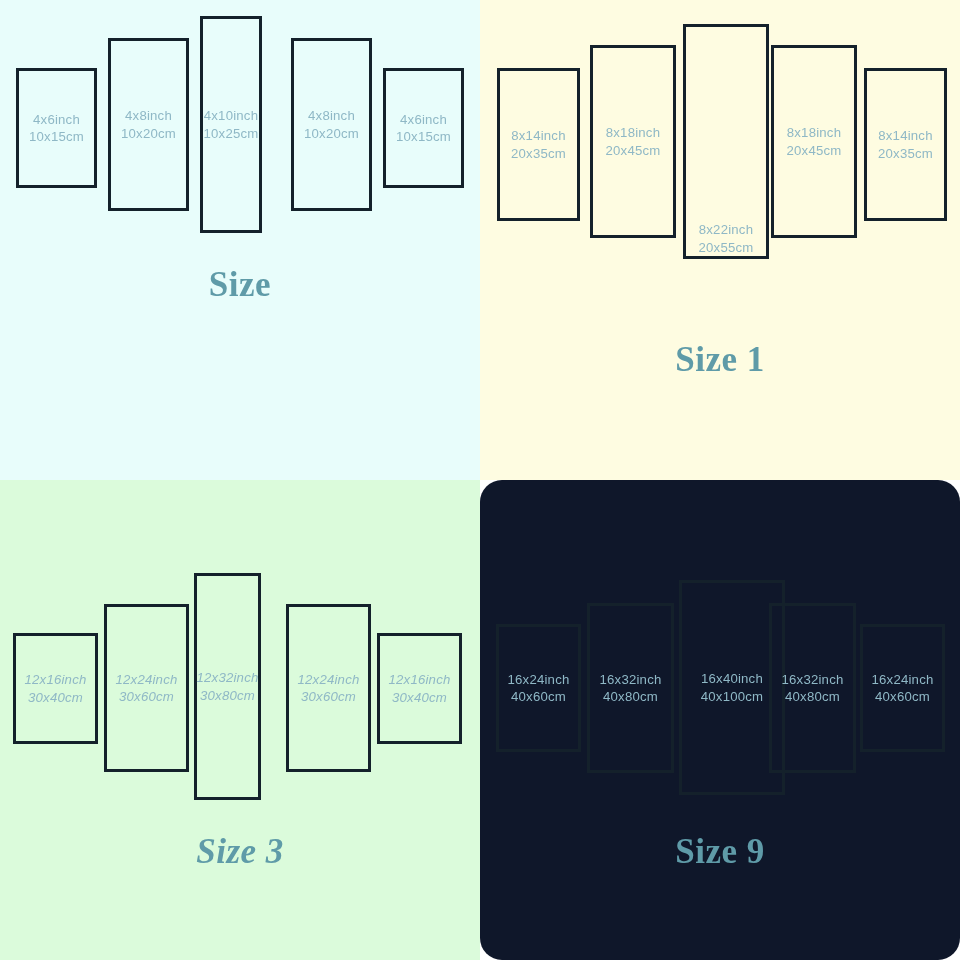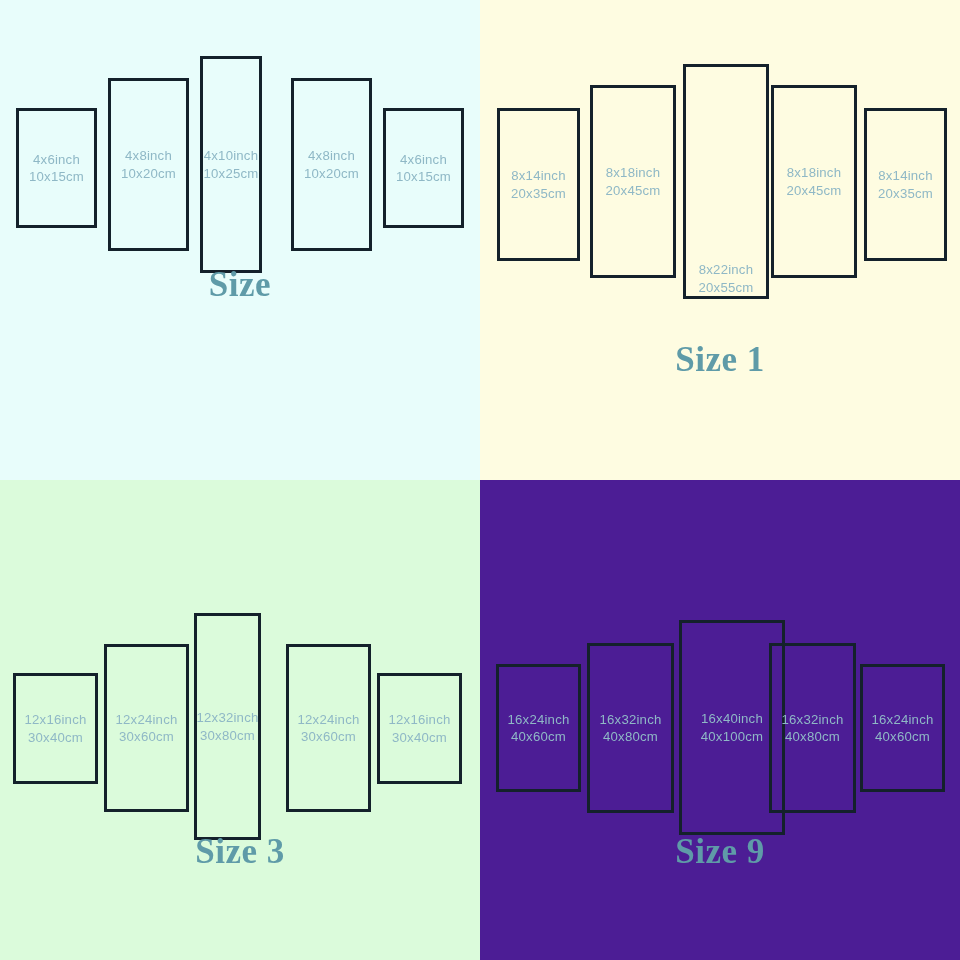--- a/index.html
+++ b/index.html
@@ -37,21 +37,20 @@
 
   .panel {
     position: absolute;
     box-sizing: border-box;
     border: 3px solid #14212b;
     display: flex;
     flex-direction: column;
     align-items: center;
     justify-content: center;
     background: transparent;
-    margin-top: 40px;
   }
 
   .panel-label {
     text-align: center;
     color: #8fb8c6;
     font-family: "Liberation Sans", sans-serif;
     font-size: 13.2px;
     line-height: 1.32;
     white-space: nowrap;
     letter-spacing: 0.2px;
@@ -69,22 +68,22 @@
     font-family: "Liberation Serif", serif;
     font-weight: bold;
     font-size: 35px;
     color: #5f9ba8;
     letter-spacing: 0.5px;
   }
 
   
   .q-0 { background: #e8fdfb; }
   .q-1 { background: #fefce1; }
-  .q-2 { background: #dbfbdb; }
-  .q-3 { background: #4c1d95; }
+  .q-2 { background: #dbfbdb; font-style: italic; }
+  .q-3 { background: #0f172a; border-radius: 22px; }
 </style>
 </head>
 <body>
 
 <div id="size-chart">
 
   <div class="quadrant q-0">
     <div class="panel-group">
 
       <div class="panel" style="left:16px; top:68px; width:81px; height:120px;">

